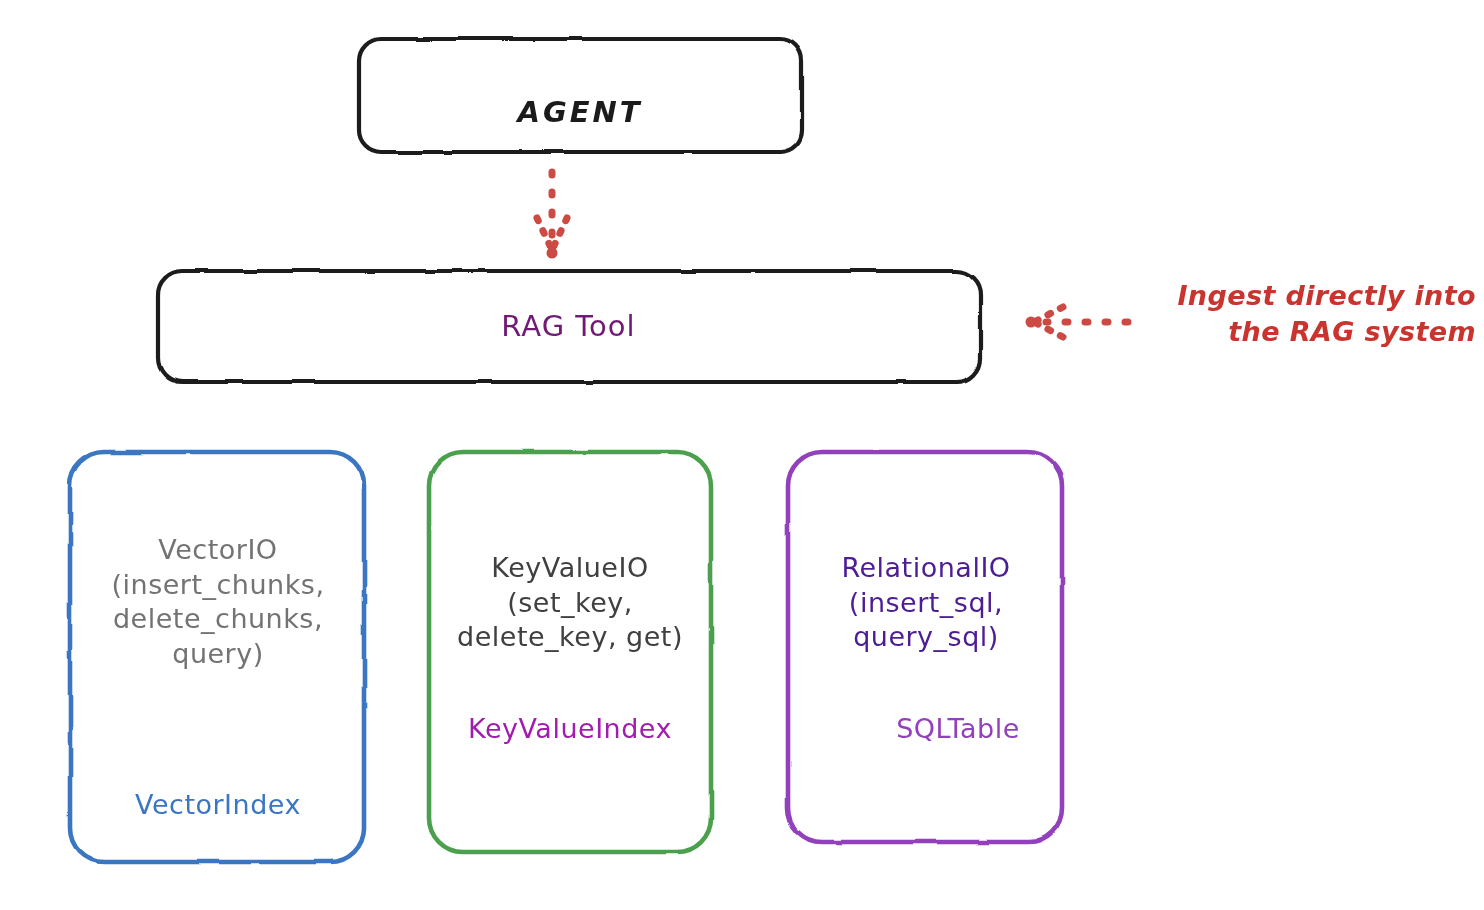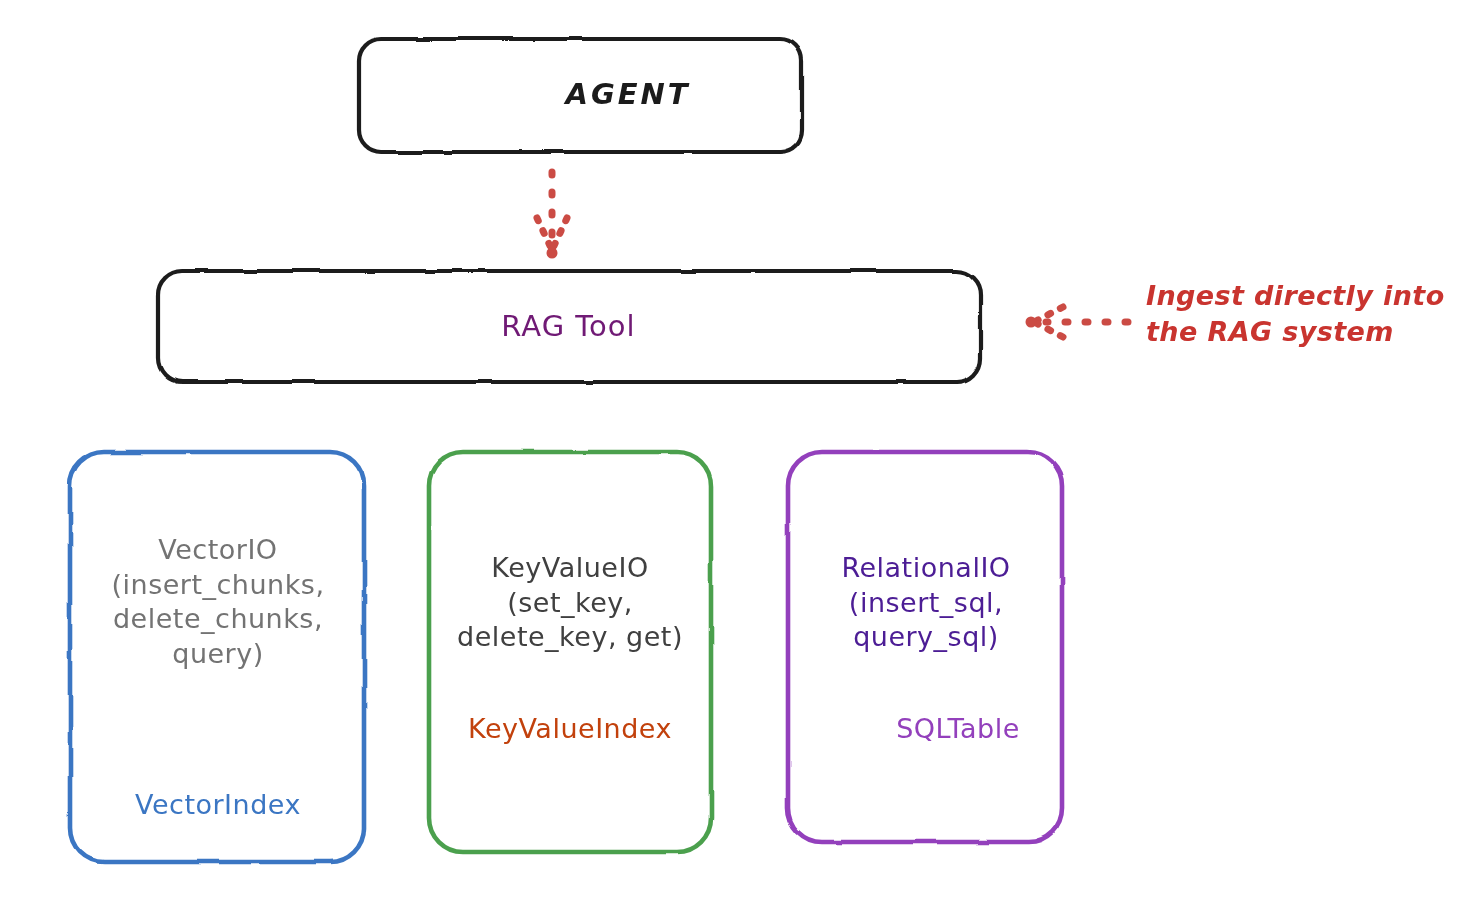--- a/index.html
+++ b/index.html
@@ -27,28 +27,27 @@
     white-space: pre-line;
     line-height: 1.28;
     letter-spacing: 0.5px;
     pointer-events: none;
     font-family: "DejaVu Sans", sans-serif;
   }
 
   
   #agent-label {
     left: 358px;
-    top: 76px;
+    top: 94px;
     width: 444px;
     font-size: 29px;
     font-style: italic;
     font-weight: 600;
     letter-spacing: 3px;
     color: #1b1b1b;
-    margin-left: 48px;
   }
 
   
   #rag-label {
     left: 157px;
     top: 308px;
     width: 823px;
     font-size: 29px;
     font-weight: 500;
     letter-spacing: 1px;
@@ -78,21 +77,21 @@
   #kv-io-label {
     left: 430px;
     top: 551px;
     width: 280px;
     color: #404040;
   }
   #kv-index-label {
     left: 430px;
     top: 712px;
     width: 280px;
-    color: #c2410c;
+    color: #a21caf;
     font-size: 27px;
     font-weight: 500;
   }
   #rel-io-label {
     left: 790px;
     top: 551px;
     width: 272px;
     color: #4c1d95;
   }
   #rel-index-label {
@@ -104,21 +103,21 @@
     font-weight: 500;
     margin-left: 32px;
   }
 
   
   #ingest-note {
     position: absolute;
     left: 1146px;
     top: 278px;
     width: 330px;
-    text-align: left;
+    text-align: right;
     color: #C9342F;
     font-size: 27px;
     font-weight: 600;
     font-style: italic;
     line-height: 1.32;
     letter-spacing: 0.4px;
     white-space: pre-line;
     pointer-events: none;
     font-family: "DejaVu Sans", sans-serif;
   }

